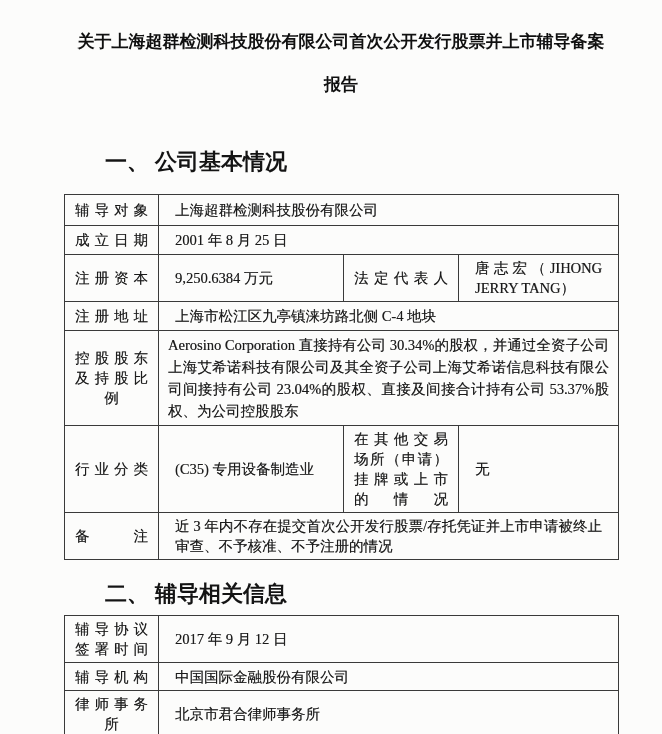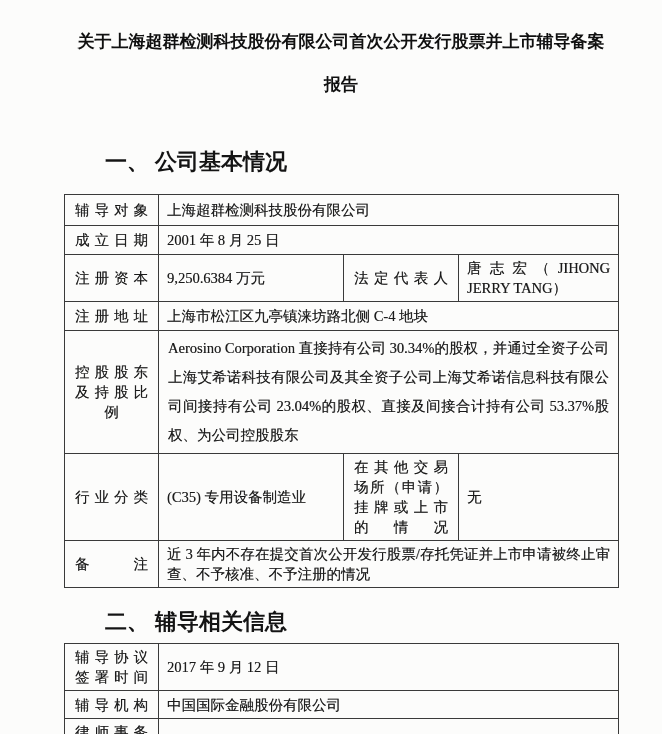--- a/index.html
+++ b/index.html
@@ -37,27 +37,27 @@
   table.doc-table {
     border-collapse: collapse;
     table-layout: fixed;
     width: 554px;
   }
   .doc-table td {
     border: 1px solid #3a3a3a;
     font-size: 14.5px;
     line-height: 20px;
     vertical-align: middle;
-    padding: 3px 8px;
+    padding: 3px 16px;
     text-shadow: 0.35px 0.15px 0 rgba(25,25,25,0.55);
   }
   .doc-table td.lbl { padding: 3px 10px; }
   .doc-table td.val { text-align: left; }
   .doc-table td.just { text-align: justify; margin-left: 46px; }
-  td.holder-val { line-height: 29px; padding: 3px 9px; }
+  td.holder-val { line-height: 22px; padding: 3px 9px; }
 
   
   .spread-line { display: flex; justify-content: space-between; }
   .spread-line.single { justify-content: center; }
 
   
   #t1 tr:nth-child(1) { height: 31px; }
   #t1 tr:nth-child(2) { height: 29px; }
   #t1 tr:nth-child(3) { height: 35px; }
   #t1 tr:nth-child(4) { height: 29px; }

